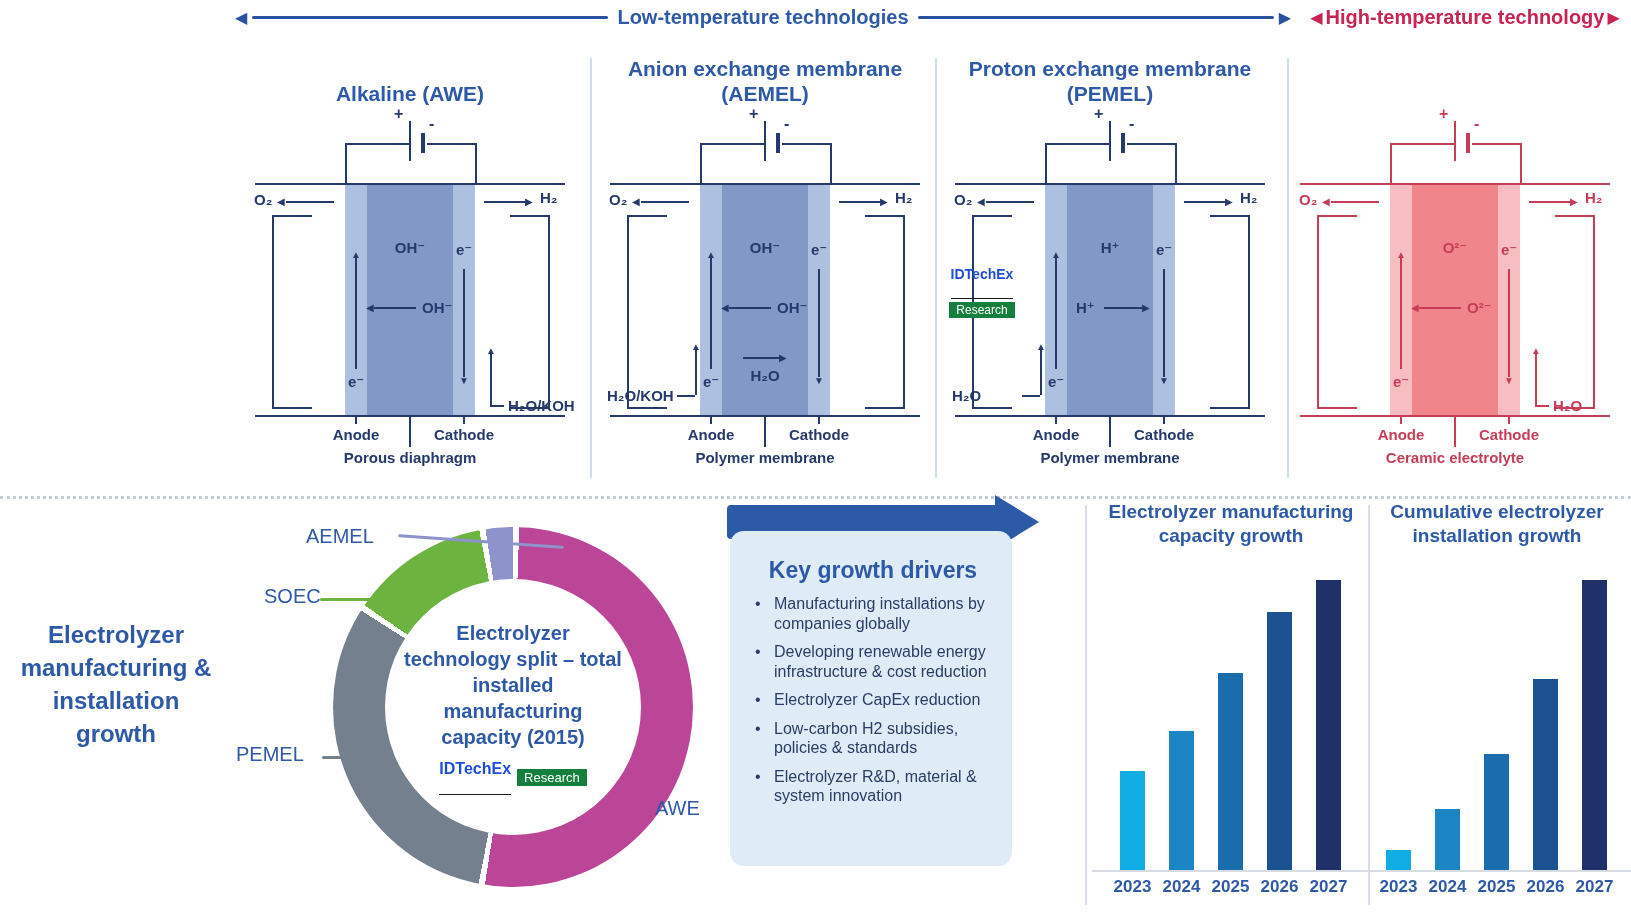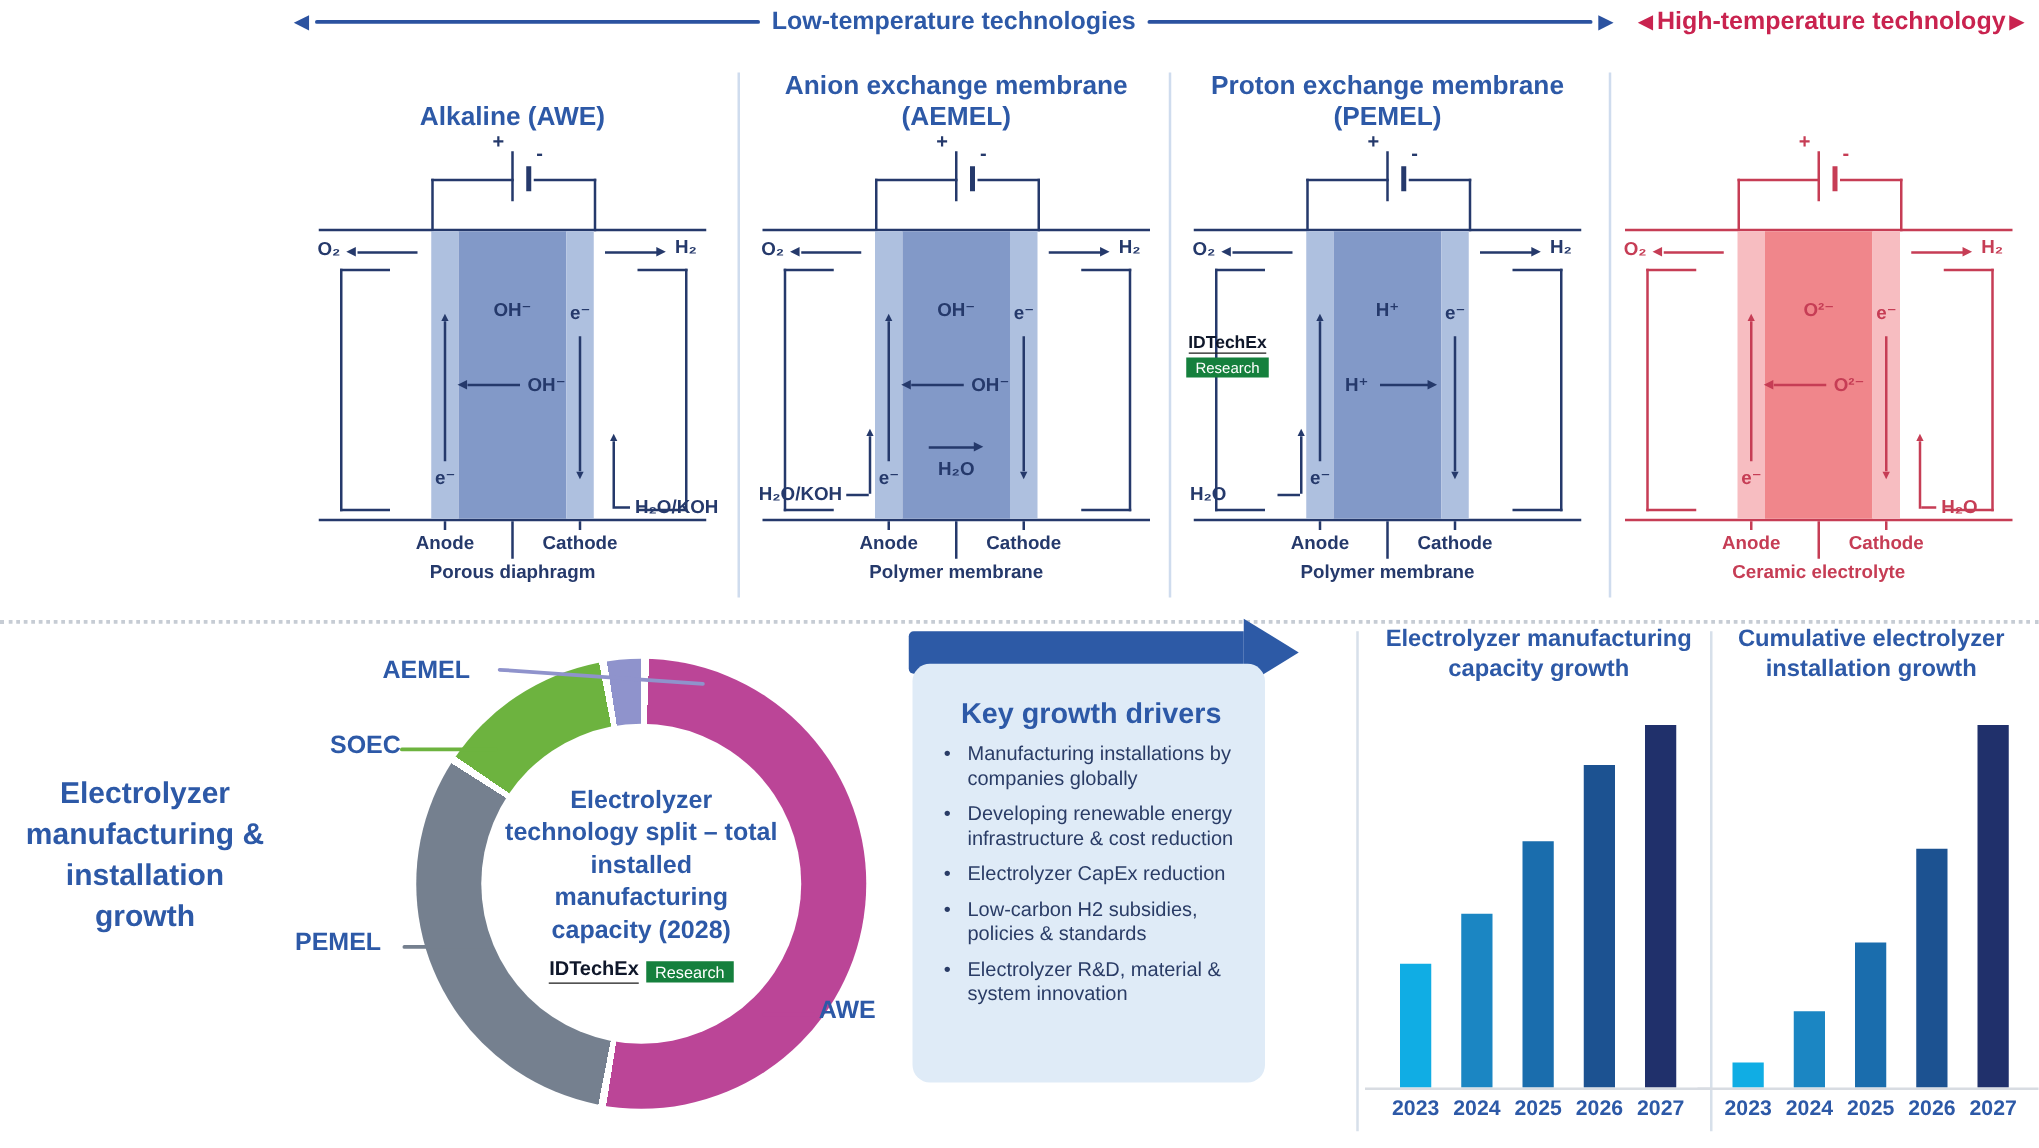--- a/index.html
+++ b/index.html
@@ -78,32 +78,32 @@
   .feed-l-line{left:72px;top:340px;width:18px;}
   .feed-l-vline{left:90px;top:294px;height:46px;}
   .feed-l-head{left:86px;top:287px;}
   .anode-tick{left:105px;top:362px;height:7px;}
   .cathode-tick{left:213px;top:362px;height:7px;}
   .mem-tick{left:159px;top:362px;height:30px;}
   .anode-label{left:61px;top:371px;width:90px;text-align:center;}
   .cathode-label{left:169px;top:371px;width:90px;text-align:center;}
   .mem-label{left:0;right:0;top:394px;text-align:center;}
   .d-logo{position:absolute;left:-8px;top:210px;width:80px;text-align:center;}
-  .logo-brand{font-size:14px;font-weight:700;color:#0f172a;border-bottom:1.5px solid #1b1b1b;padding-bottom:1px;display:inline-block;}
+  .logo-brand{font-size:14px;font-weight:700;color:#1d4ed8;border-bottom:1.5px solid #1b1b1b;padding-bottom:16px;display:inline-block;}
   .logo-sub{display:inline-block;background:#15803d;color:#fff;font-size:12px;padding:1px 7px;margin-top:3px;}
 
   
   #donut{position:absolute;left:333px;top:527px;width:360px;height:360px;}
   .donut-ring{position:absolute;inset:0;border-radius:50%;}
   .donut-hole{position:absolute;inset:52px;border-radius:50%;background:#fff;display:flex;flex-direction:column;align-items:center;justify-content:center;text-align:center;padding:0 18px;box-sizing:border-box;}
   .donut-title{font-size:20px;font-weight:700;color:#2d59a7;line-height:1.3;}
   .donut-logo{display:flex;gap:6px;align-items:center;justify-content:center;margin-top:10px;}
   .donut-logo .logo-brand{font-size:16px;}
   .donut-logo .logo-sub{font-size:13px;margin-top:0;}
-  .pie-label{position:absolute;font-size:20px;font-weight:700;color:#2d59a7;white-space:nowrap;text-align:right;}
+  .pie-label{position:absolute;font-size:20px;font-weight:400;color:#2d59a7;white-space:nowrap;text-align:right;}
   .pie-line{position:absolute;height:3px;border-radius:2px;}
 
   
   #kd-banner{position:absolute;left:727px;top:505px;width:268px;height:34px;background:#2d5aa6;border-radius:4px 0 0 4px;}
   #kd-head{position:absolute;left:995px;top:495px;width:0;height:0;border-left:44px solid #2d5aa6;border-top:27px solid transparent;border-bottom:27px solid transparent;}
   #kd-box{position:absolute;left:730px;top:531px;width:282px;height:335px;background:#dfebf7;border-radius:14px;padding:26px 16px 0 20px;box-sizing:border-box;}
   .kd-title{font-size:23px;font-weight:700;color:#2d59a7;text-align:center;margin:0 0 10px 0;}
   .kd-list{list-style:none;margin:0;padding:0;font-size:16px;color:#2a3c66;line-height:1.22;}
   .kd-list li{padding-left:24px;position:relative;margin-bottom:9px;}
   .kd-list li::before{content:"•";position:absolute;left:5px;}
@@ -319,21 +319,21 @@
     <div class="vline cathode-tick"></div>
     <div class="vline mem-tick"></div>
     <span class="dlabel anode-label">Anode</span>
     <span class="dlabel cathode-label">Cathode</span>
     <span class="dlabel mem-label">Ceramic electrolyte</span>
   </div>
 
   <div id="donut">
     <div class="donut-ring" style="background: conic-gradient(rgb(255, 255, 255) 0deg, rgb(255, 255, 255) 2deg, rgb(187, 69, 151) 2deg, rgb(187, 69, 151) 189deg, rgb(255, 255, 255) 189deg, rgb(255, 255, 255) 191deg, rgb(117, 128, 143) 191deg, rgb(117, 128, 143) 302.4deg, rgb(255, 255, 255) 302.4deg, rgb(255, 255, 255) 304.4deg, rgb(109, 179, 63) 304.4deg, rgb(109, 179, 63) 349.2deg, rgb(255, 255, 255) 349.2deg, rgb(255, 255, 255) 351.2deg, rgb(143, 147, 204) 351.2deg, rgb(143, 147, 204) 360deg);"></div>
     <div class="donut-hole">
-      <div class="donut-title">Electrolyzer technology split – total installed manufacturing capacity (2028)</div>
+      <div class="donut-title">Electrolyzer technology split – total installed manufacturing capacity (2015)</div>
       <div class="donut-logo">
         <span class="logo-brand">IDTechEx</span>
         <span class="logo-sub">Research</span>
       </div>
     </div>
   </div>
   <span class="pie-label" style="left:306px;top:525px">AEMEL</span>
   <div class="pie-line" style="left:398px;top:540px;width:166px;background:#8f93cc;transform:rotate(4deg)"></div>
   <span class="pie-label" style="left:264px;top:585px">SOEC</span>
   <div class="pie-line" style="left:320px;top:598px;width:78px;background:#6db33f"></div>

